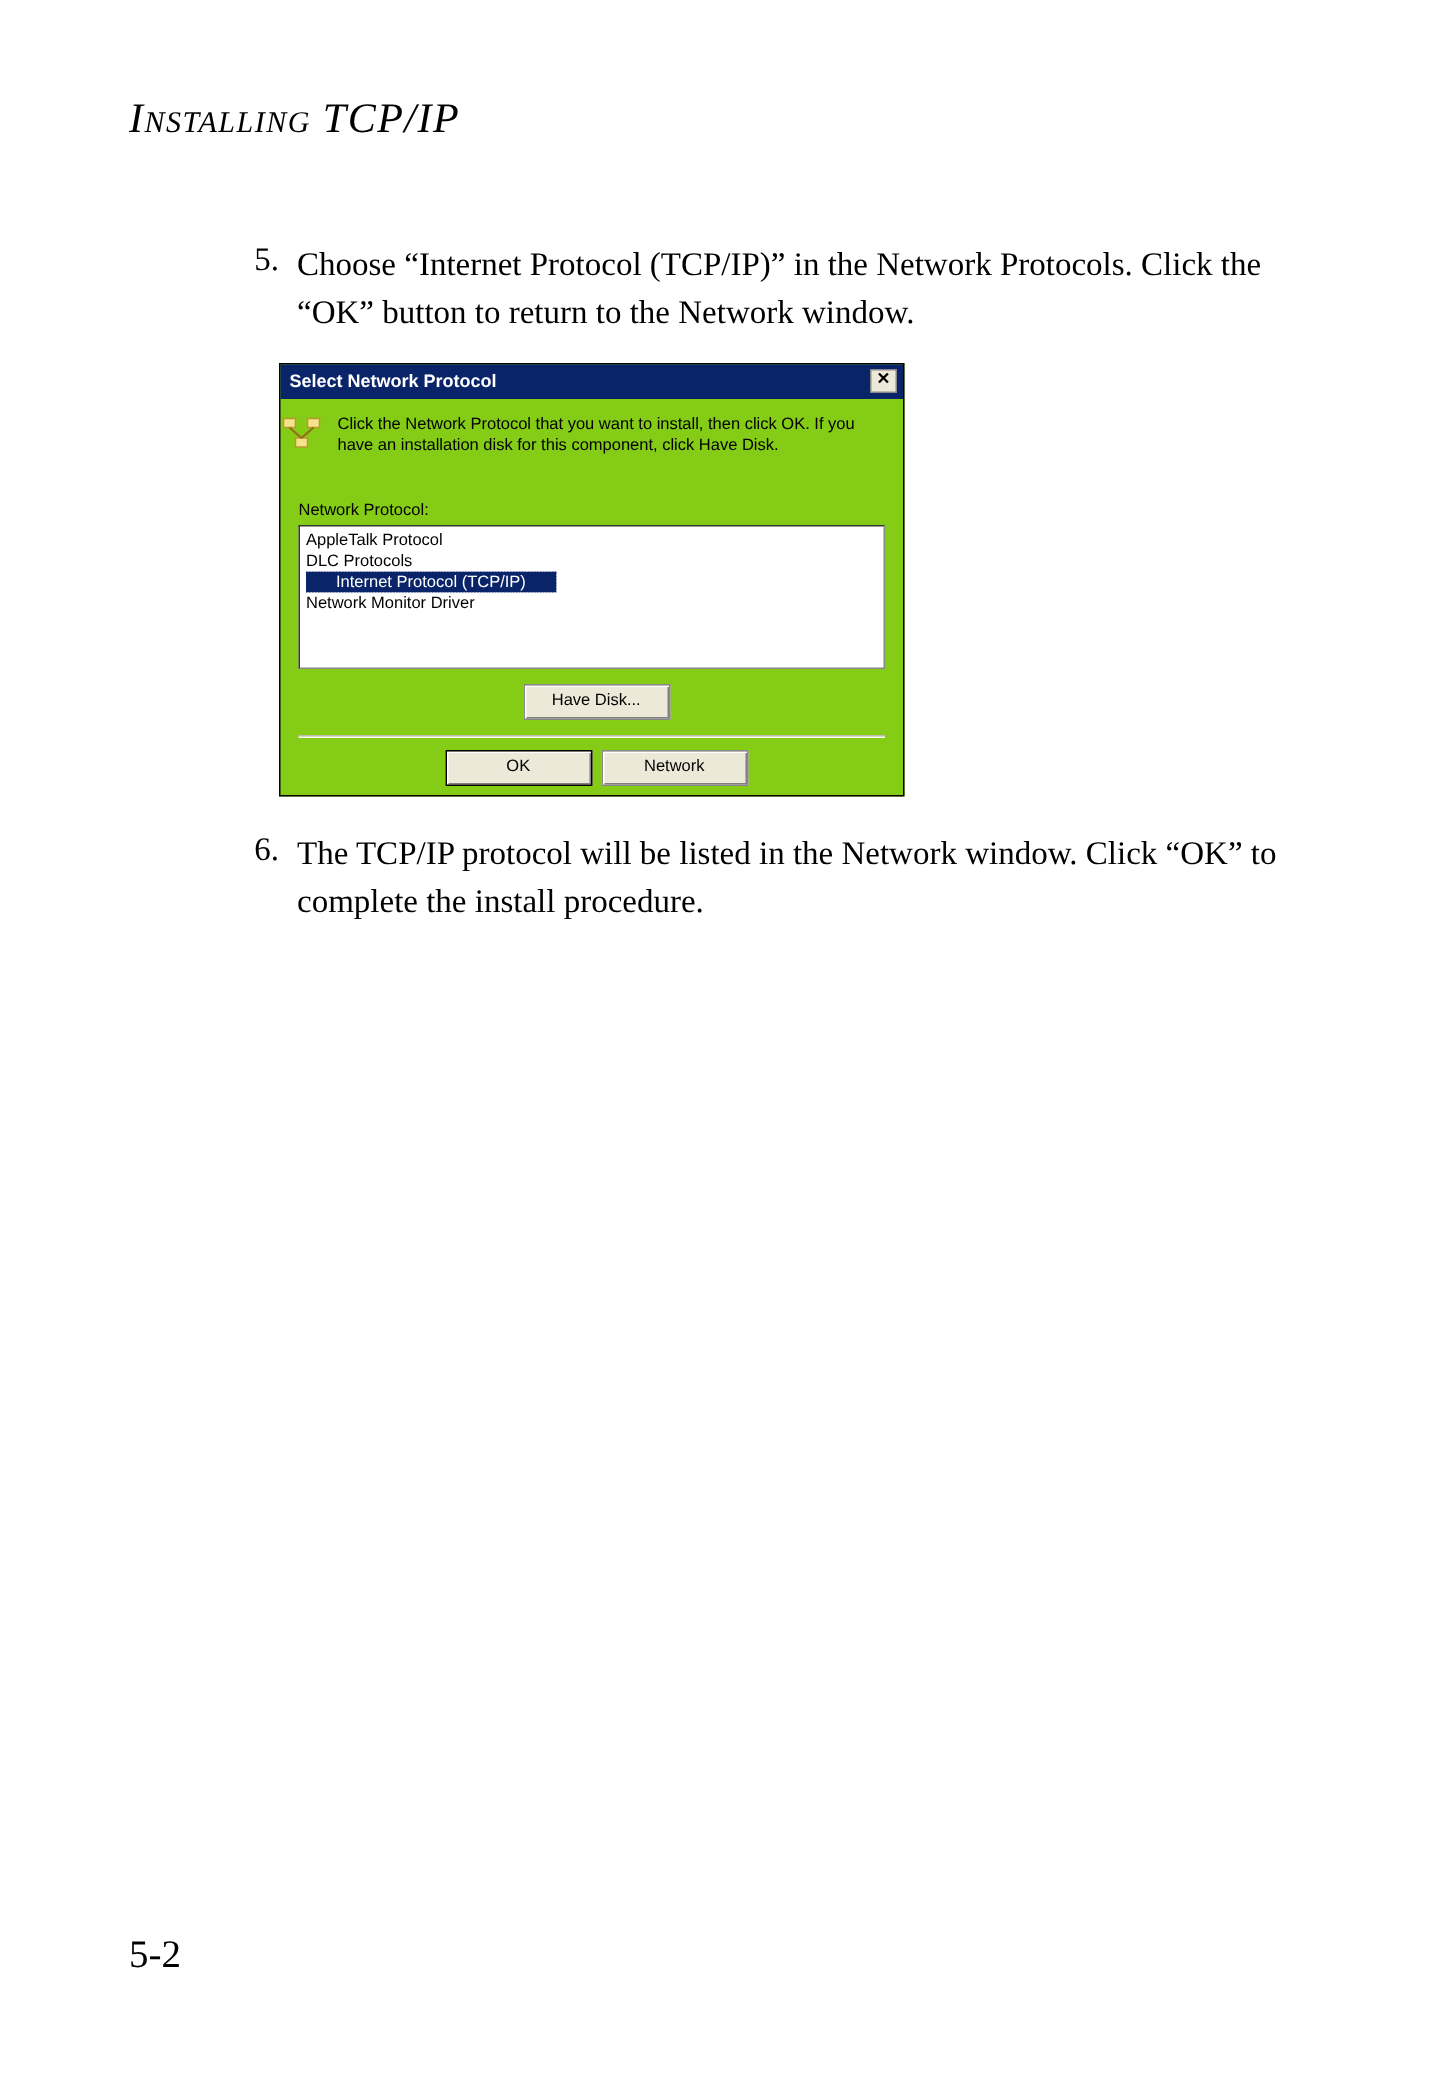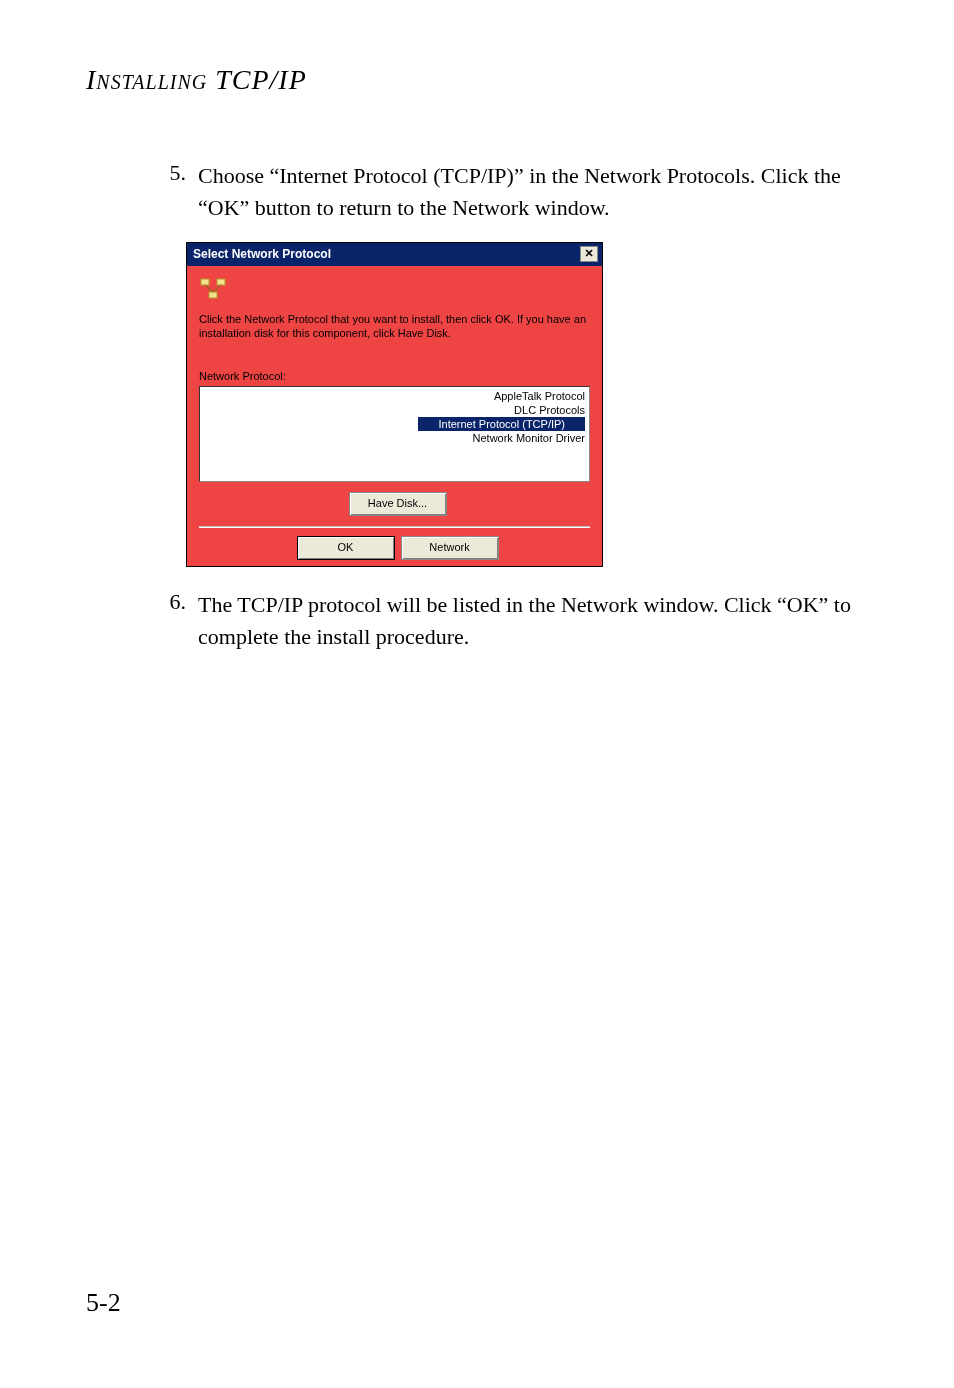--- a/index.html
+++ b/index.html
@@ -45,21 +45,21 @@
   .txt {
     font-size: 22px;
     line-height: 1.45;
     flex: 1;
   }
   .dialog-wrap {
     margin: 14px 0 22px 46px;
   }
   .dialog {
     width: 415px;
-    background: #ef4444;
+    background: #84cc16;
     border: 1px solid #000;
     font-family: Tahoma, Arial, sans-serif;
     font-size: 11px;
     color: #000;
   }
   .titlebar {
     background: #0a246a;
     color: #fff;
     font-weight: bold;
     font-size: 12px;
@@ -75,23 +75,22 @@
     color: #000;
     border: 1px solid #888;
     font-weight: bold;
     font-size: 11px;
     line-height: 12px;
     text-align: center;
     font-family: Tahoma, sans-serif;
   }
   .desc {
     display: flex;
-    padding: 10px 12px 6px 12px;
+    padding: 10px 12px 6px 0;
     gap: 10px;
-    flex-direction: column;
   }
   .desc .icon {
     width: 28px;
     flex: none;
   }
   .desc .icon svg { display: block; }
   .desc .msg {
     font-size: 11px;
     line-height: 1.3;
   }
@@ -99,21 +98,20 @@
     padding: 8px 12px 2px 12px;
     margin-top: 16px;
   }
   .listbox {
     margin: 2px 12px 6px 12px;
     height: 90px;
     background: #fff;
     border: 1px inset #888;
     padding: 2px;
     overflow: hidden;
-    text-align: right;
   }
   .listbox .opt {
     padding: 0 2px;
     font-size: 11px;
     line-height: 14px;
     white-space: nowrap;
   }
   .listbox .sel {
     display: inline-block;
     background: #0a246a;

